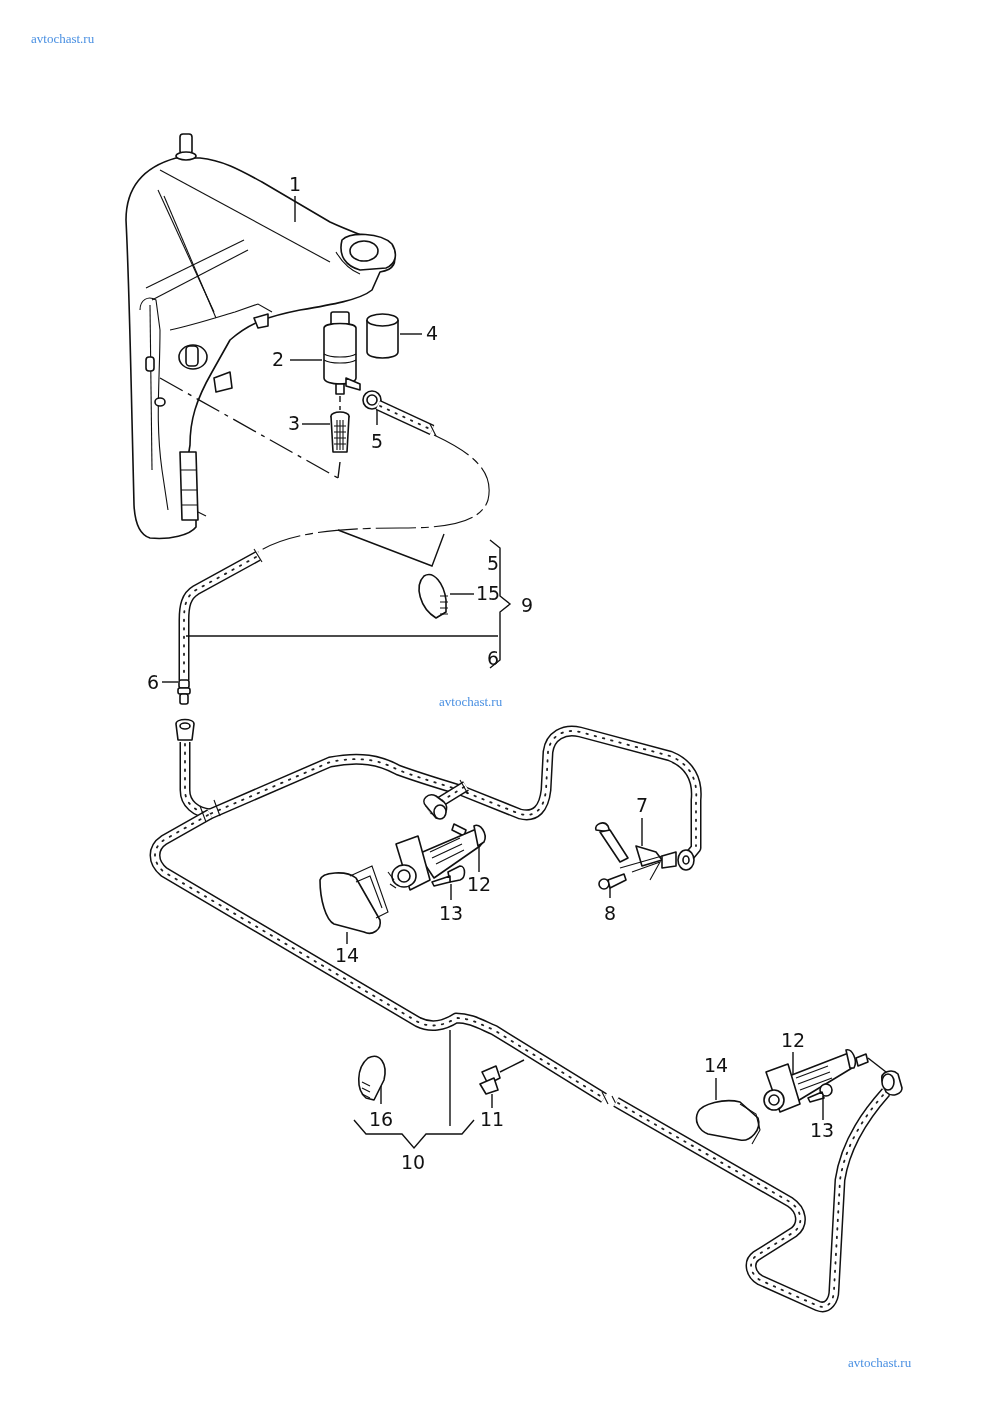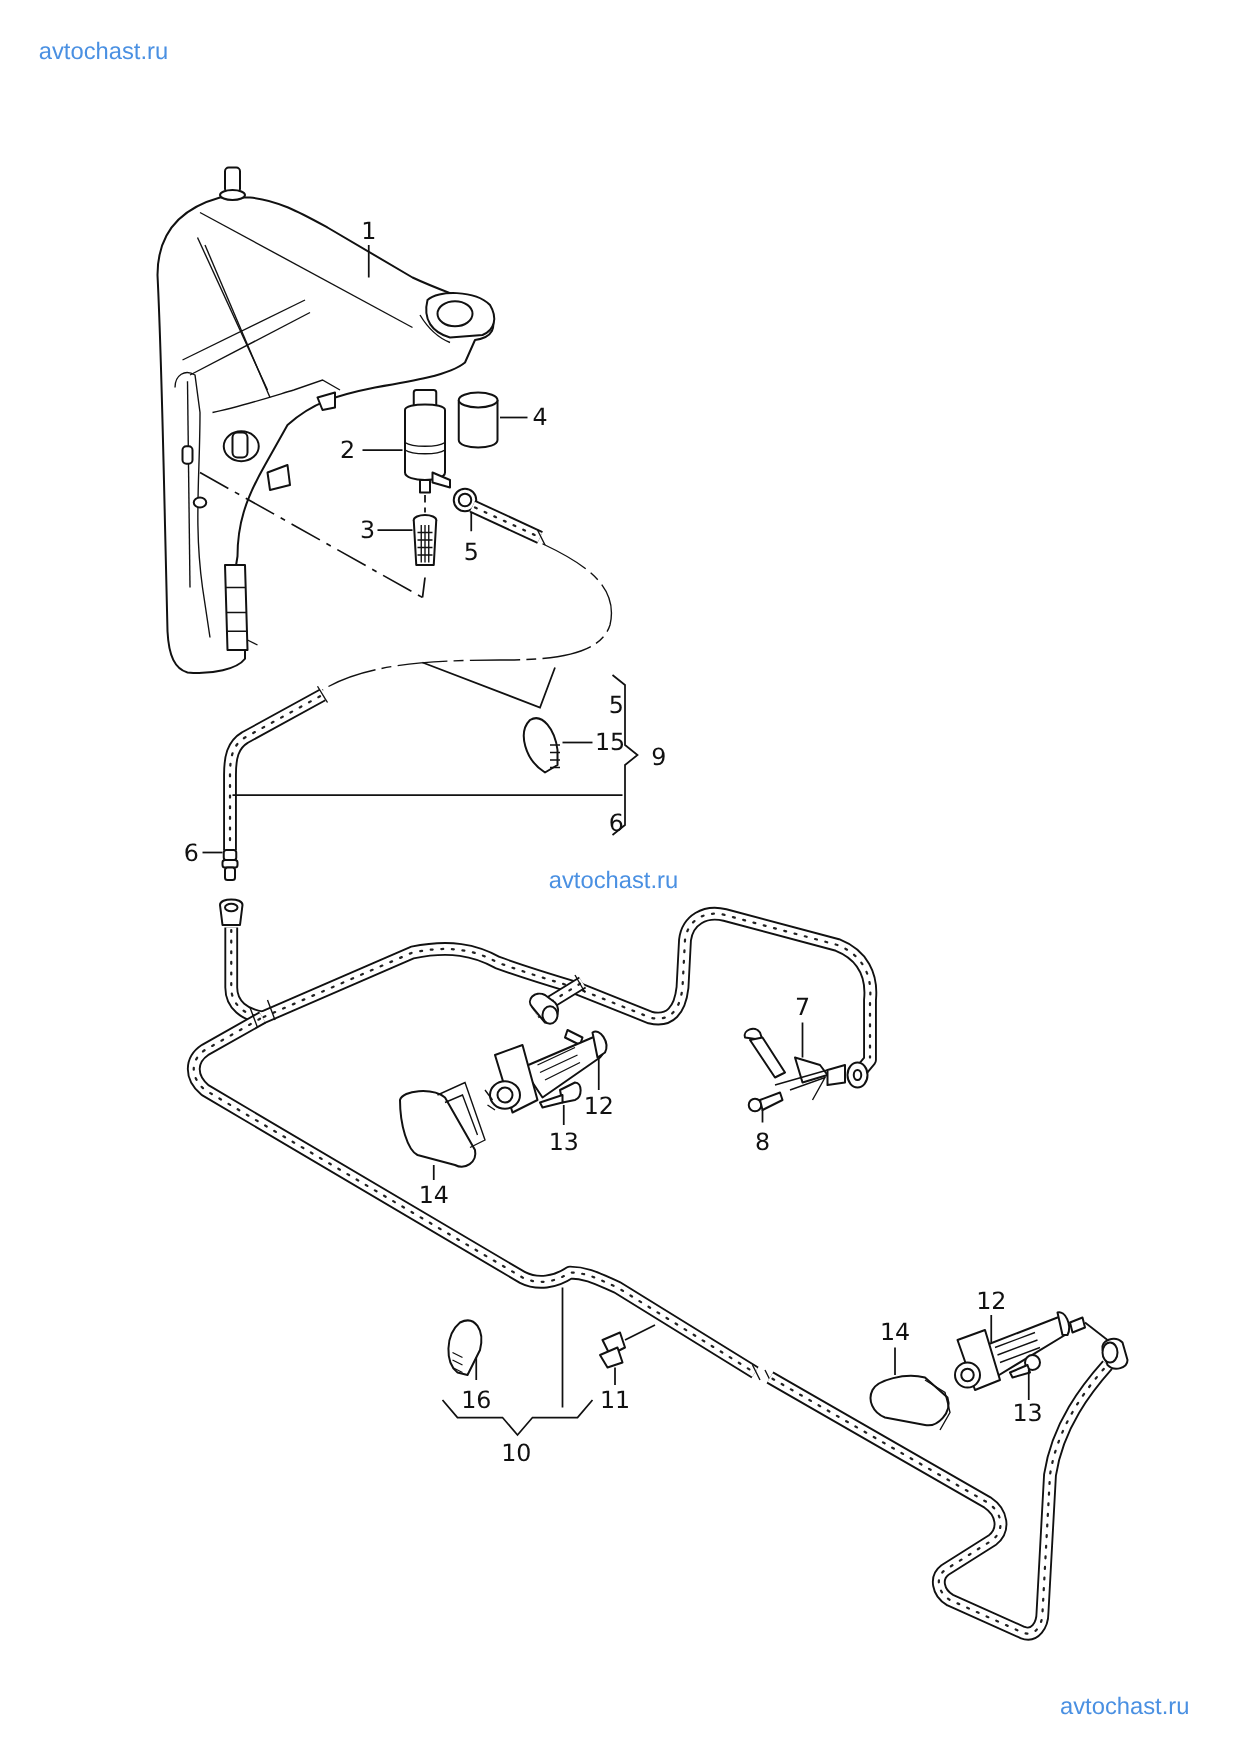--- a/index.html
+++ b/index.html
@@ -1,19 +1,19 @@
 <!DOCTYPE html>
 <html><head>
 <meta charset="utf-8">
 <style>
   html, body { margin: 0; padding: 0; background: #ffffff; }
   body { width: 996px; height: 1409px; position: relative; overflow: hidden;
          font-family: "DejaVu Sans", sans-serif; }
-  .wm { position: absolute; color: #4a90e2; font-family: Liberation Sans, sans-serif;
-        font-size: 19px; letter-spacing: 0; }
+  .wm { position: absolute; color: #4a90e2; font-family: Liberation Serif, serif;
+        font-size: 13px; letter-spacing: 0; }
   #wm-top { left: 31px; top: 31px; }
   #wm-mid { left: 439px; top: 694px; }
   #wm-bot { left: 848px; top: 1355px; }
   svg#diagram { position: absolute; left: 0; top: 0; }
   .lbl { font-family: "DejaVu Sans", sans-serif; font-size: 19px; fill: #111; }
   .ln { stroke: #111; stroke-width: 1.4; fill: none; }
   .part { stroke: #111; stroke-width: 1.6; fill: #fff; stroke-linejoin: round; }
   .thin { stroke: #111; stroke-width: 1.1; fill: none; }
   .dash { stroke: #111; stroke-width: 1.3; fill: none; stroke-dasharray: 26 6 4 6; }
   .hose-out { stroke: #111; stroke-width: 11; fill: none; stroke-linecap: butt; stroke-linejoin: round; }

